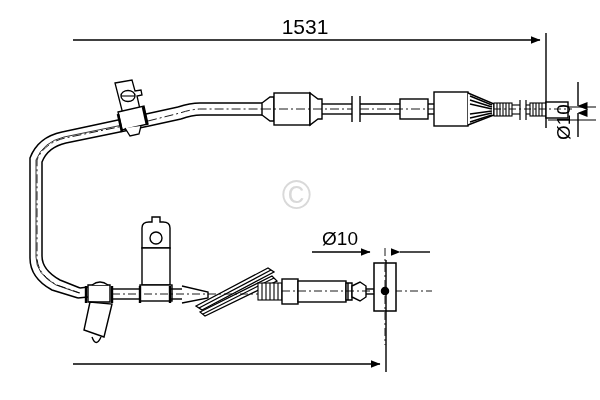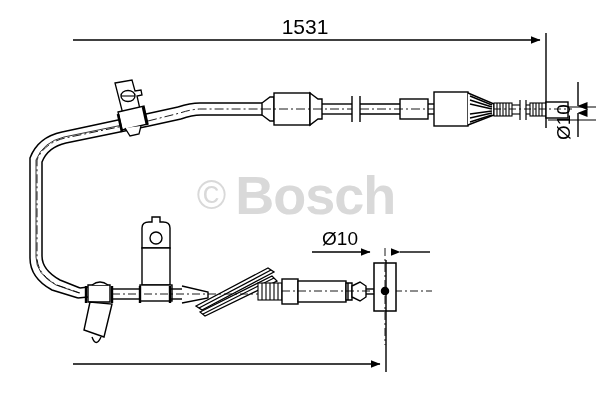--- a/index.html
+++ b/index.html
@@ -18,21 +18,20 @@
   text{font-family:"Liberation Sans", sans-serif;fill:#000;}
 </style>
 </head>
 <body>
 
 <div id="stage">
 
   <div class="wm">
     <div class="wm-inner">
       <span class="wm-c">©</span>
-      <span>Bosch</span>
     </div>
   </div>
 
   <svg class="layer" viewBox="0 0 600 400">
     <defs>
       <marker id="ah" markerWidth="10" markerHeight="8" refX="9.5" refY="4" orient="auto" markerUnits="userSpaceOnUse">
         <path d="M0,0 L10,4 L0,8 Z" fill="#000"></path>
       </marker>
       <marker id="ahL" markerWidth="10" markerHeight="8" refX="0.5" refY="4" orient="auto" markerUnits="userSpaceOnUse">
         <path d="M10,0 L0,4 L10,8 Z" fill="#000"></path>

